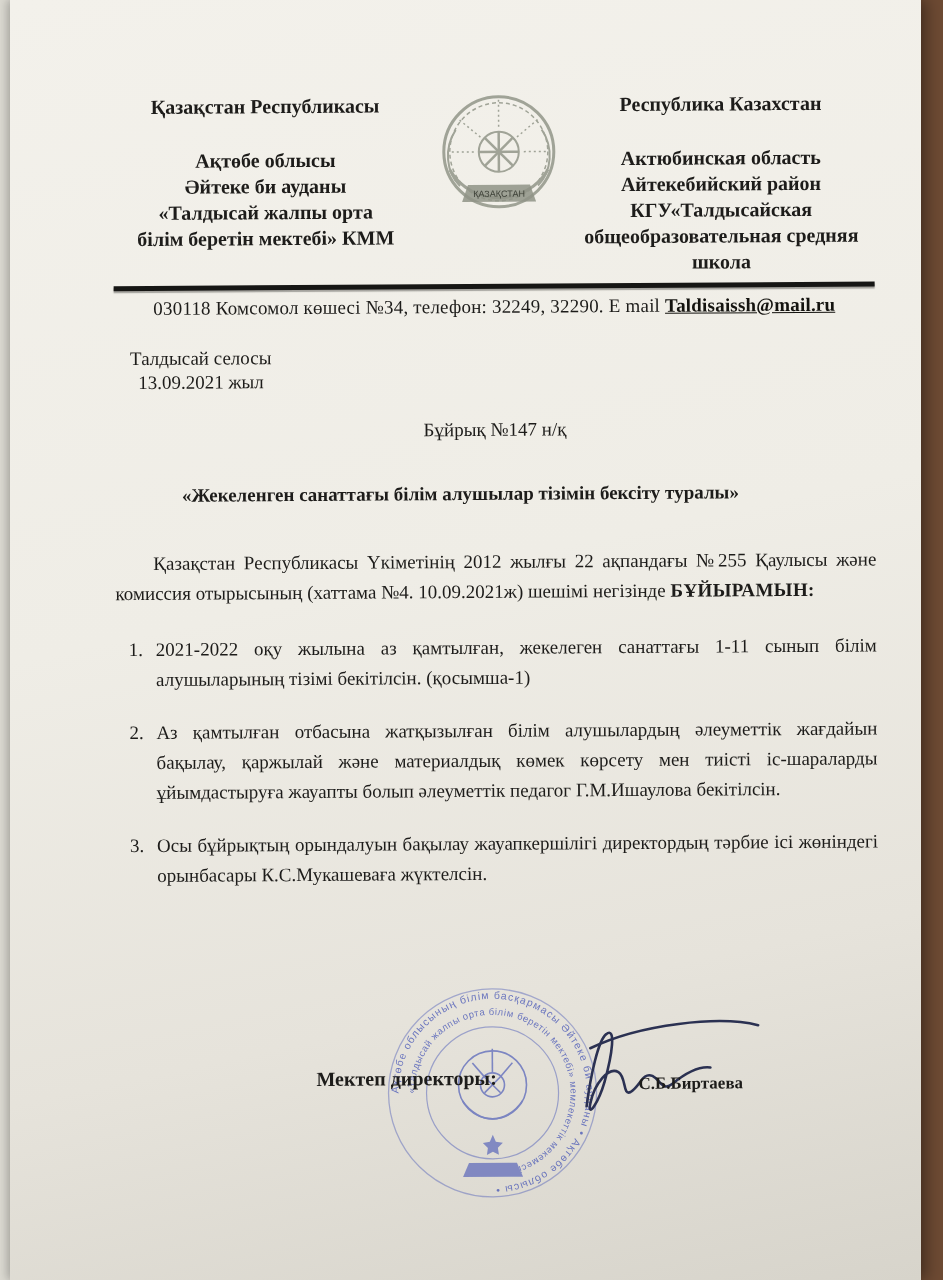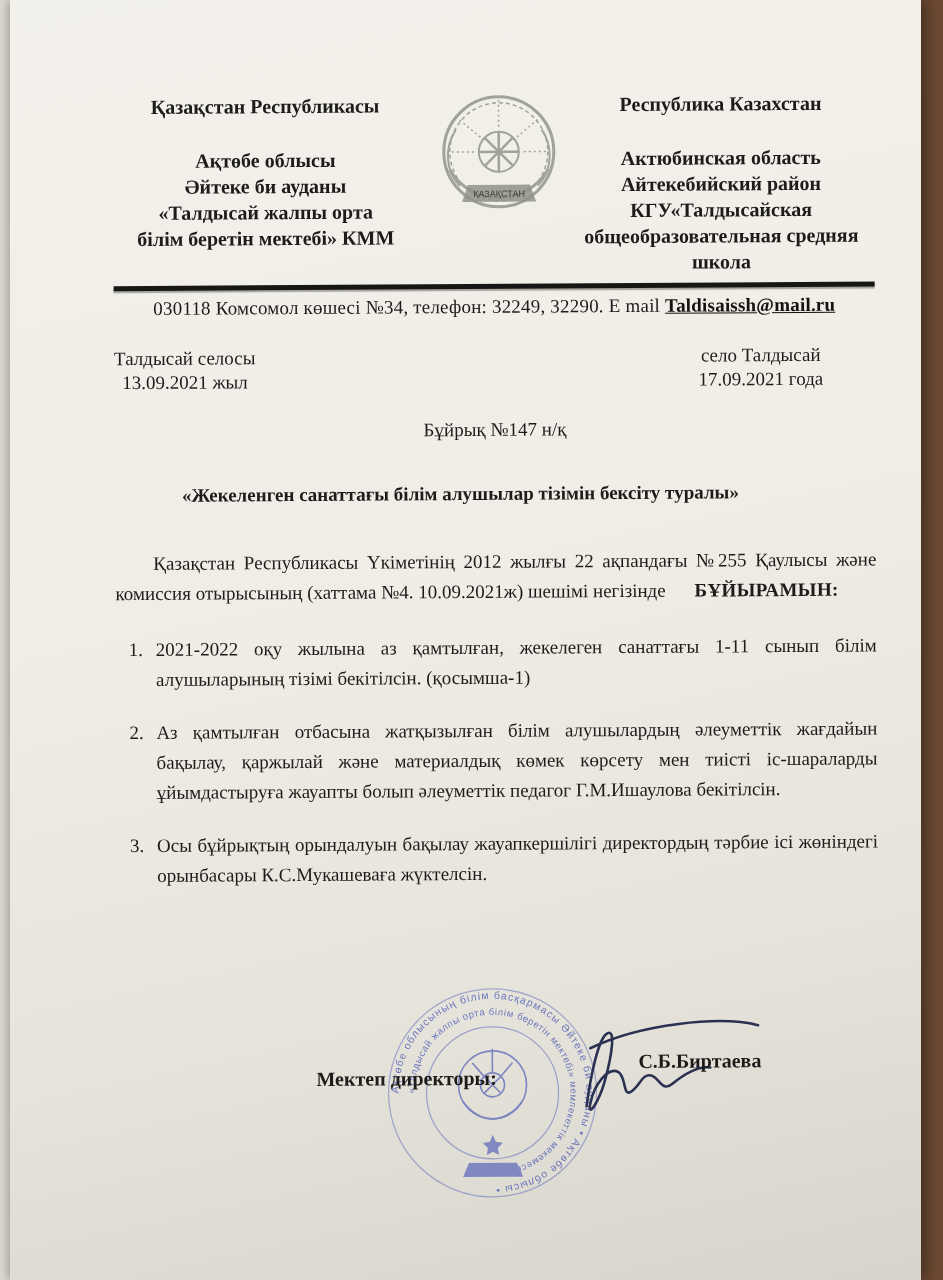--- a/index.html
+++ b/index.html
@@ -38,35 +38,35 @@
   .lh-right{flex:1;}
   .lh-country{margin-bottom:28px;}
   .lh-emblem{width:150px;flex:0 0 150px;display:flex;justify-content:flex-end;margin-top:-2px;}
   .divider{height:5px;background:#161614;margin-top:8px;box-shadow:0 2px 1px rgba(22,22,20,.35);}
   
   .contact{text-align:center;margin-top:7px;font-size:19px;letter-spacing:.2px;}
   .contact .email{font-weight:bold;text-decoration:underline;color:#14130f;}
   
   .dateline{display:flex;justify-content:space-between;margin-top:27px;line-height:24px;}
   .dl{text-align:center;}
-  .dl-left{}
+  .dl-left{margin-left:16px;}
   .dl-right{margin-right:52px;}
   
   .order-no{text-align:center;margin-top:26px;}
   .order-title{text-align:center;font-weight:bold;margin-top:42px;padding-right:70px;}
   .preamble{margin:42px 0 0 0;text-indent:38px;text-align:justify;line-height:30px;}
-  .preamble b{letter-spacing:.4px;margin-left:24px;}
+  .preamble b{letter-spacing:.4px;}
   
   ol.order-items{margin:26px 0 0 0;padding-left:32px;}
   ol.order-items li{padding-left:8px;margin-bottom:23px;text-align:justify;line-height:30px;}
   
   .sig-block{position:relative;margin-top:78px;height:260px;}
   .stamp{position:absolute;left:258px;top:10px;opacity:.82;}
   .sig-label{position:absolute;left:198px;top:100px;font-weight:bold;font-size:20px;}
-  .sig-name{position:absolute;left:520px;top:84px;font-weight:bold;font-size:20px;}
+  .sig-name{position:absolute;left:520px;top:108px;font-weight:bold;font-size:17px;}
   .sig-ink{position:absolute;left:372px;top:40px;}
   .stamp text{font-family:"Liberation Sans",sans-serif;}
   .emblem-banner-text{font-family:"Liberation Sans",sans-serif;}
 </style>
 </head>
 <body>
 
 <div class="under-sheet"></div>
 <div class="under-line"></div>
 
@@ -123,24 +123,20 @@
 
     <div class="contact">
       <span>030118 Комсомол көшесі №34, телефон: 32249, 32290. E mail </span><span class="email">Taldisaissh@mail.ru</span>
     </div>
 
     <div class="dateline">
       <div class="dl dl-left">
         <div>Талдысай селосы</div>
         <div>13.09.2021 жыл</div>
       </div>
-      <div class="dl dl-right">
-        <div>село Талдысай</div>
-        <div>17.09.2021 года</div>
-      </div>
     </div>
 
     <div class="order-no">Бұйрық №147  н/қ</div>
 
     <div class="order-title">«Жекеленген санаттағы білім алушылар тізімін бексіту туралы»</div>
 
     <p class="preamble">
       <span>Қазақстан Республикасы Үкіметінің 2012 жылғы 22 ақпандағы №255 Қаулысы және комиссия отырысының (хаттама №4. 10.09.2021ж) шешімі негізінде </span><b>БҰЙЫРАМЫН:</b>
     </p>
 

